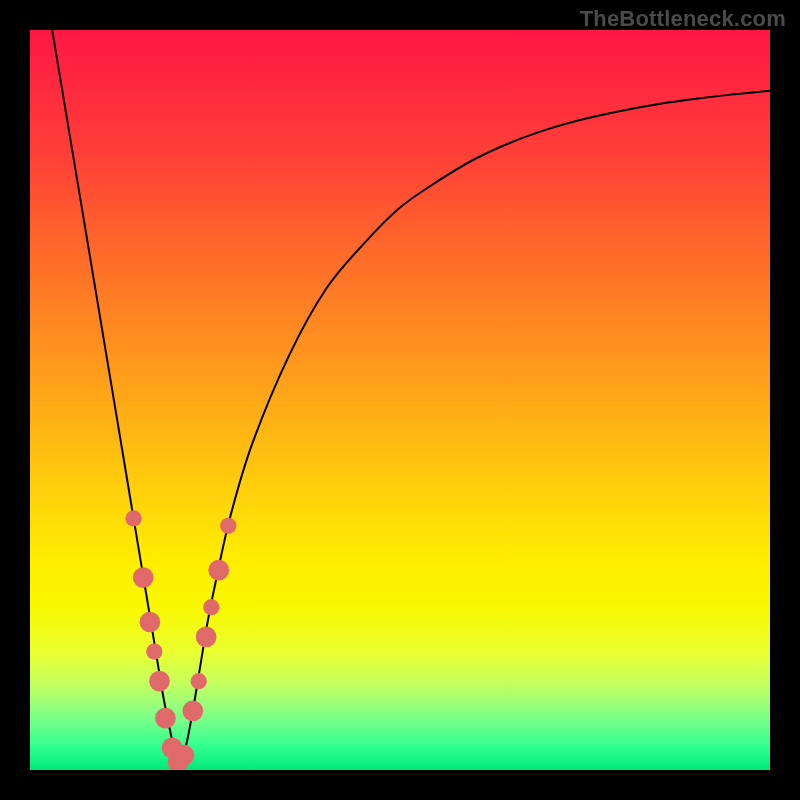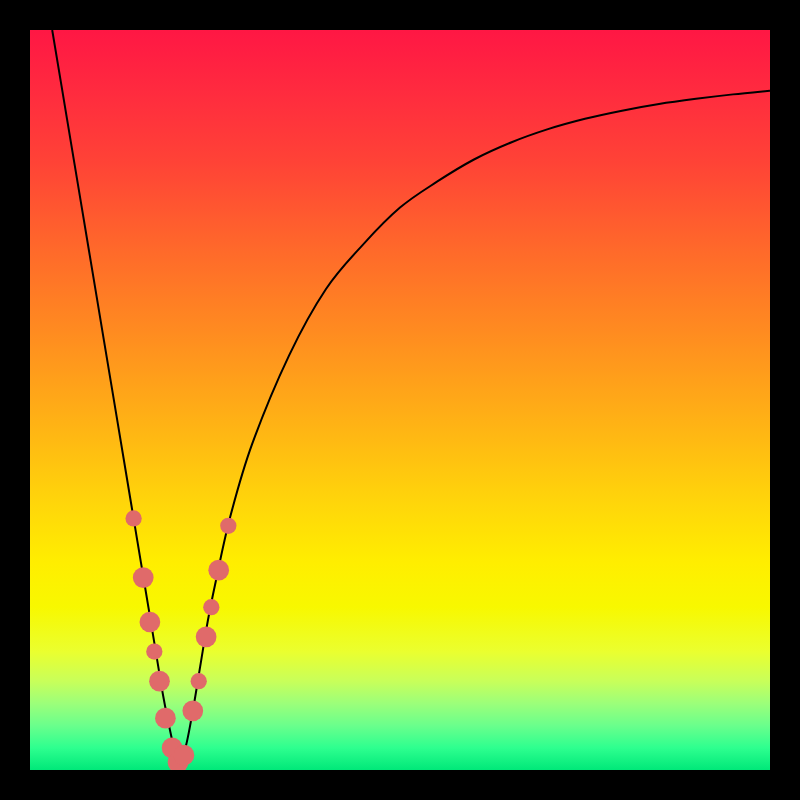--- a/index.html
+++ b/index.html
@@ -89,13 +89,14 @@
           <circle cx="153.92" cy="725.20" r="10.36" class="marker"></circle>
           <circle cx="162.80" cy="680.80" r="10.36" class="marker"></circle>
           <circle cx="168.72" cy="651.20" r="8.14" class="marker"></circle>
           <circle cx="176.12" cy="606.80" r="10.36" class="marker"></circle>
           <circle cx="181.30" cy="577.20" r="8.14" class="marker"></circle>
           <circle cx="188.70" cy="540.20" r="10.36" class="marker"></circle>
           <circle cx="198.32" cy="495.80" r="8.14" class="marker"></circle>
         </g>
     </svg>
   </div>
+  <div class="watermark">TheBottleneck.com</div>
 </div>
 
 </body></html>

